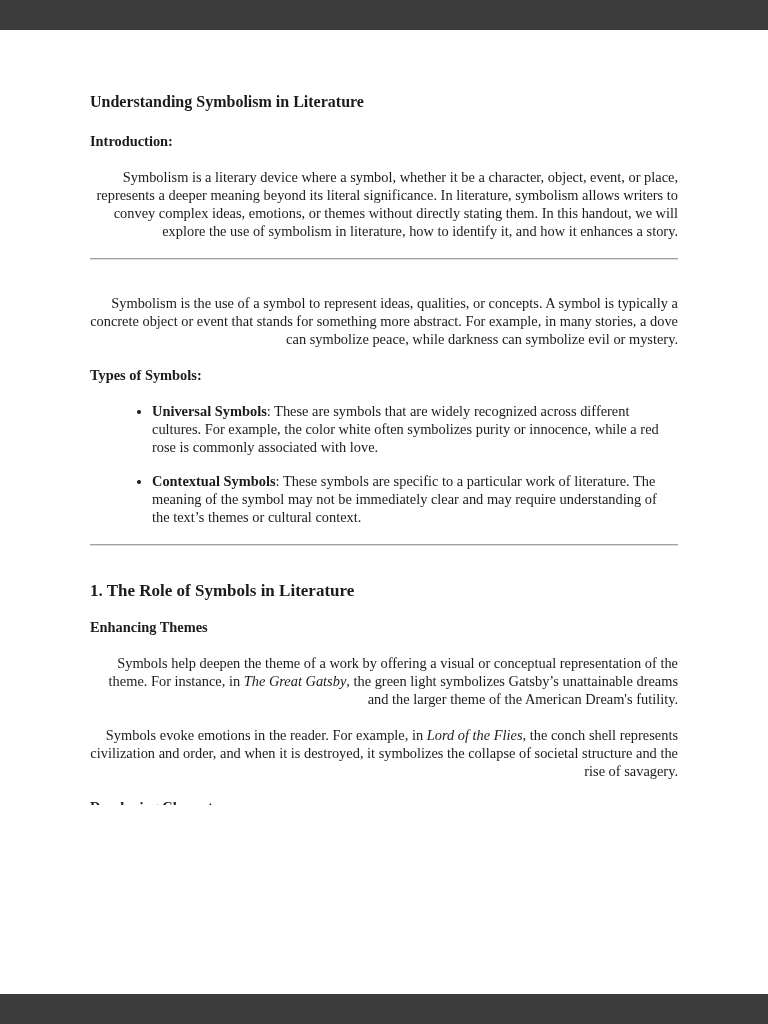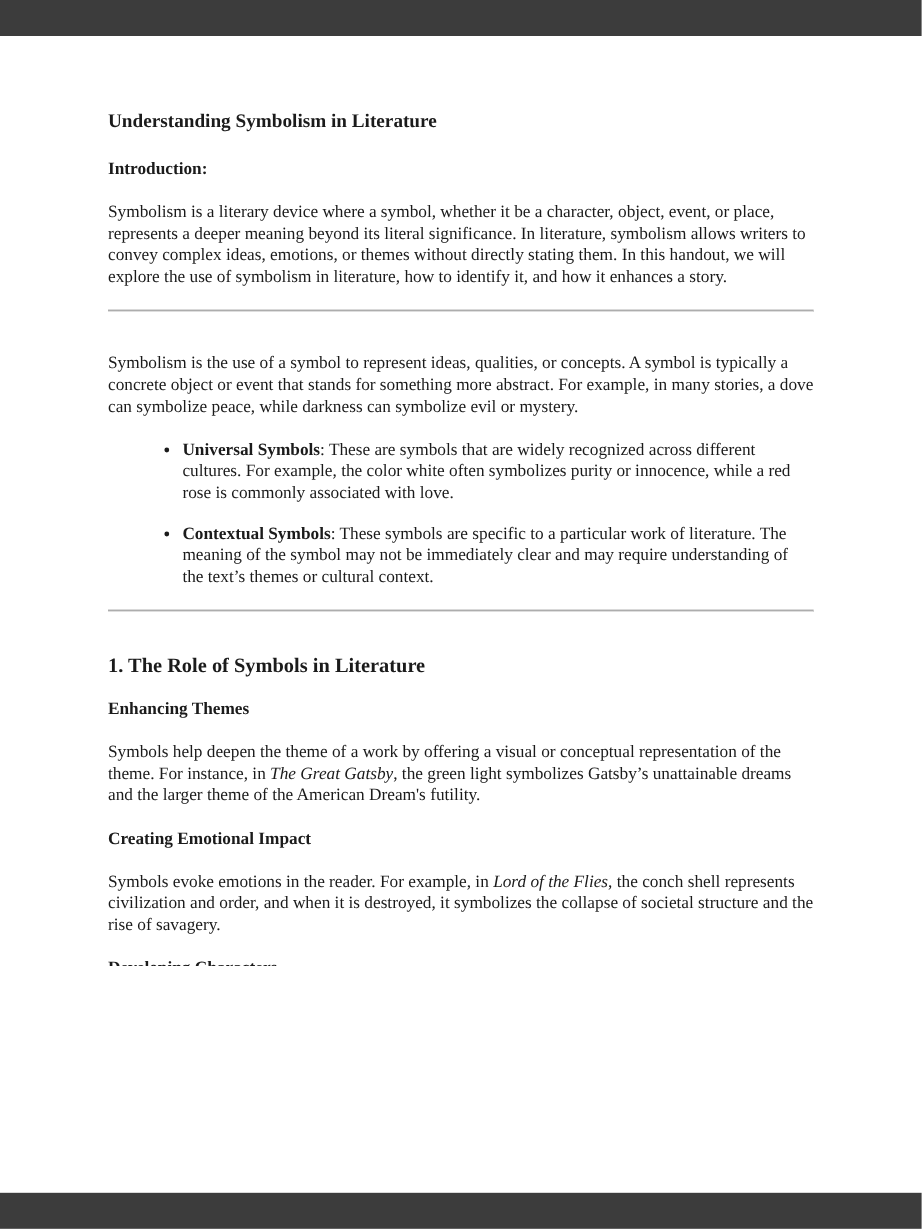--- a/index.html
+++ b/index.html
@@ -28,21 +28,21 @@
     font-size: 16px; font-weight: bold; line-height: 20px;
     margin: 0 0 20px 0;
   }
   .sub-heading {
     font-size: 14.4px; font-weight: bold; line-height: 18px;
     margin: 12px 0 18px 0;
   }
   .body-para {
     font-size: 14.4px; line-height: 18px;
     margin: 0 0 18px 0;
-    text-align: left;
+    text-align: right;
   }
   .section-heading {
     font-size: 17px; font-weight: bold; line-height: 22px;
     margin: 0 0 16px 0;
   }
   hr.rule {
     border: none;
     height: 2px;
     background: #a0a0a0;
     border-bottom: 1px solid #dedede;
@@ -69,33 +69,33 @@
 
   <h1 class="doc-title">Understanding Symbolism in Literature</h1>
 
   <h2 class="sub-heading">Introduction:</h2>
   <p class="body-para">Symbolism is a literary device where a symbol, whether it be a character, object, event, or place, represents a deeper meaning beyond its literal significance. In literature, symbolism allows writers to convey complex ideas, emotions, or themes without directly stating them. In this handout, we will explore the use of symbolism in literature, how to identify it, and how it enhances a story.</p>
 
   <hr class="rule">
 
   <p class="body-para">Symbolism is the use of a symbol to represent ideas, qualities, or concepts. A symbol is typically a concrete object or event that stands for something more abstract. For example, in many stories, a dove can symbolize peace, while darkness can symbolize evil or mystery.</p>
 
+  <h3 class="sub-heading">Types of Symbols:</h3>
 
   <ul class="symbol-list">
     <li><span class="run-b">Universal Symbols</span><span>: These are symbols that are widely recognized across different cultures. For example, the color white often symbolizes purity or innocence, while a red rose is commonly associated with love.</span></li>
     <li><span class="run-b">Contextual Symbols</span><span>: These symbols are specific to a particular work of literature. The meaning of the symbol may not be immediately clear and may require understanding of the text’s themes or cultural context.</span></li>
   </ul>
 
   <hr class="rule">
 
   <h2 class="section-heading">1. The Role of Symbols in Literature</h2>
 
   <h3 class="sub-heading">Enhancing Themes</h3>
   <p class="body-para"><span>Symbols help deepen the theme of a work by offering a visual or conceptual representation of the theme. For instance, in </span><span class="run-i">The Great Gatsby</span><span>, the green light symbolizes Gatsby’s unattainable dreams and the larger theme of the American Dream's futility.</span></p>
 
-  <h3 class="sub-heading">Creating Emotional Impact</h3>
   <p class="body-para"><span>Symbols evoke emotions in the reader. For example, in </span><span class="run-i">Lord of the Flies</span><span>, the conch shell represents civilization and order, and when it is destroyed, it symbolizes the collapse of societal structure and the rise of savagery.</span></p>
 
   <h3 class="sub-heading">Developing Characters</h3>
 
 </div>
 
 <div class="viewer-bar bottom"></div>
 
 </body></html>

